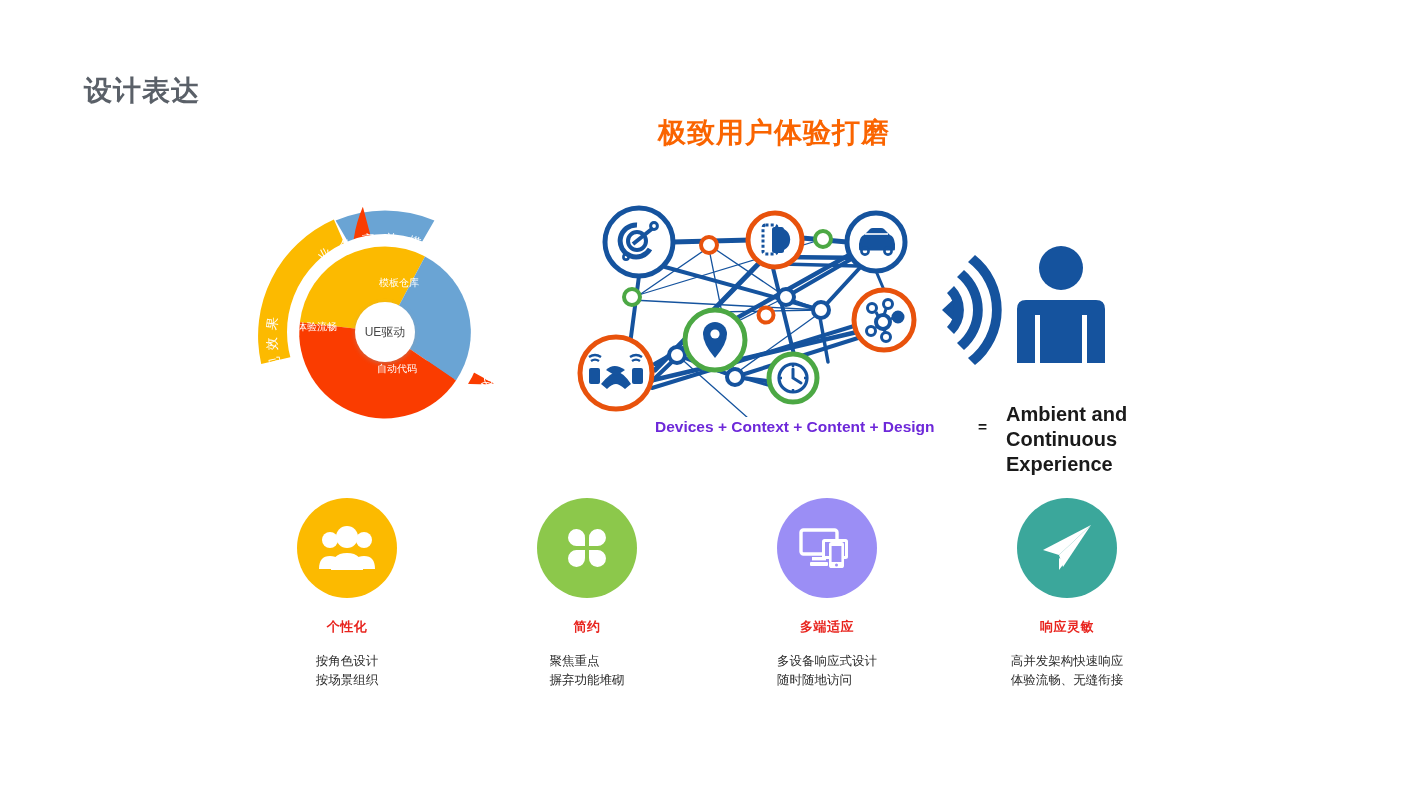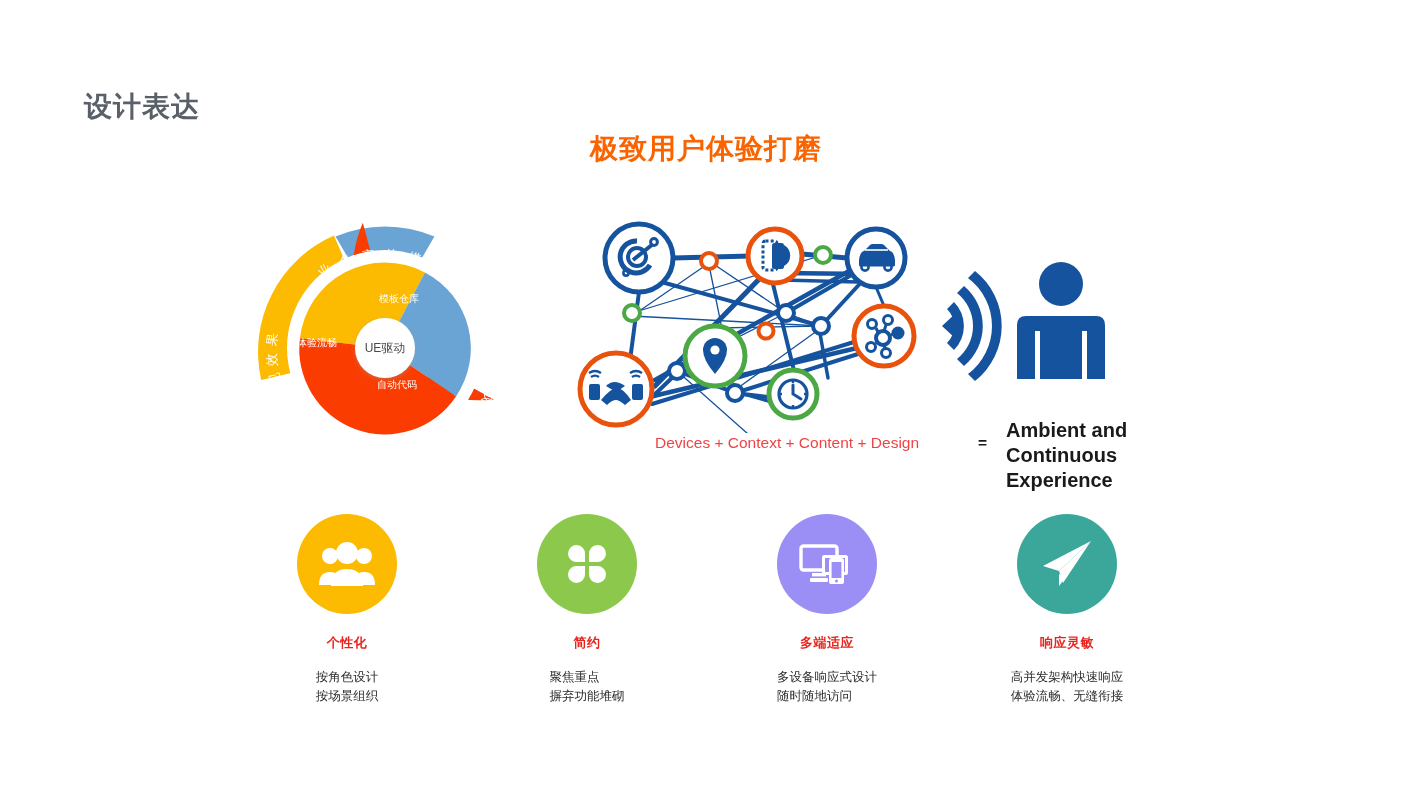--- a/index.html
+++ b/index.html
@@ -1,49 +1,49 @@
 <!DOCTYPE html>
 <html><head>
 <meta charset="utf-8">
 <style>
   html,body{margin:0;padding:0;}
   body{
     width:1414px;height:793px;background:#ffffff;
     font-family:"Liberation Sans","DejaVu Sans",sans-serif;
     overflow:hidden;position:relative;
   }
-  .slide{position:absolute;inset:0;margin-top:16px;}
+  .slide{position:absolute;inset:0;}
 
   
   .slide-title{
     position:absolute;left:84px;top:72px;
     font-size:28px;font-weight:bold;color:#5A6068;letter-spacing:1px;
   }
   .section-title{
-    position:absolute;left:590px;top:114px;width:300px;text-align:left;
+    position:absolute;left:590px;top:114px;width:300px;text-align:right;
     font-size:28px;font-weight:bold;color:#FA6400;letter-spacing:1px;
   }
 
   
   .donut-wrap{position:absolute;left:245px;top:192px;width:280px;height:280px;}
   .donut-center-label{
     position:absolute;left:50%;top:50%;transform:translate(-50%,-50%);
     font-size:12px;color:#4A4A4A;white-space:nowrap;
   }
   .inner-lbl{position:absolute;font-size:10px;color:#ffffff;white-space:nowrap;}
   .inner-lbl.tpl{left:134px;top:84px;}
   .inner-lbl.code{left:132px;top:170px;}
   .inner-lbl.style{left:52px;top:128px;}
 
   
   .net-wrap{position:absolute;left:575px;top:192px;width:375px;height:220px;}
 
   .equation{
     position:absolute;left:655px;top:418px;width:350px;
-    font-size:15.5px;font-weight:normal;color:#ef4444;white-space:nowrap;
+    font-size:15.5px;font-weight:bold;color:#6d28d9;white-space:nowrap;
   }
   .eq-sign{
     position:absolute;left:978px;top:418px;
     font-size:15.5px;font-weight:bold;color:#1A1A1A;
   }
   .eq-result{
     position:absolute;left:1006px;top:402px;width:160px;
     font-size:20px;font-weight:bold;color:#1A1A1A;line-height:25px;
   }
 

